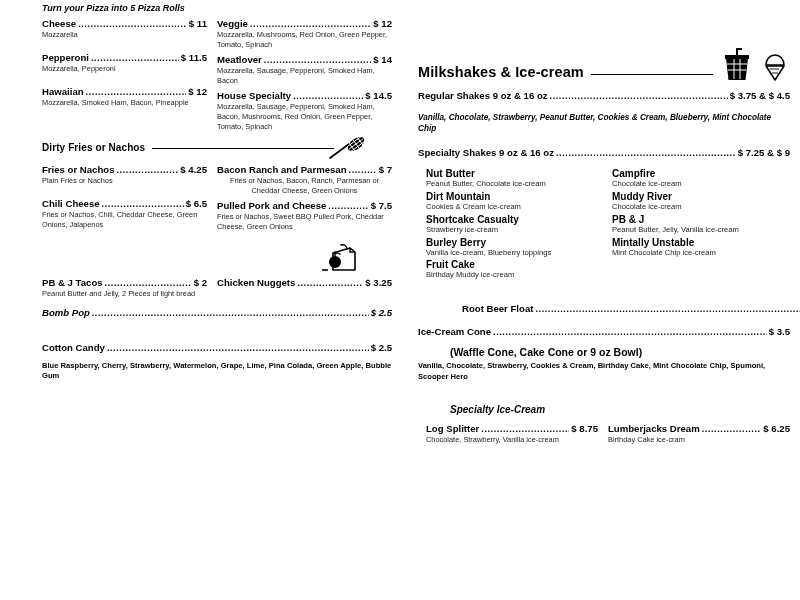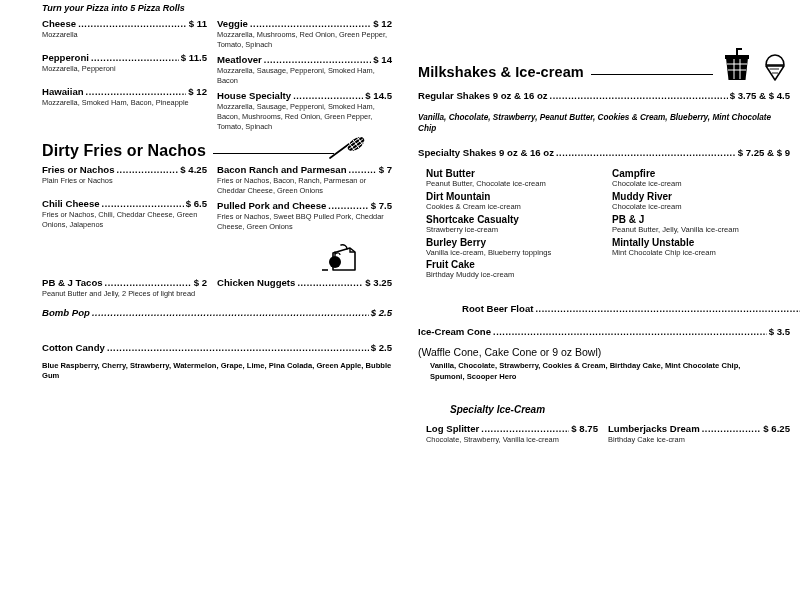--- a/index.html
+++ b/index.html
@@ -17,21 +17,21 @@
   }
   .page { position: relative; width: 800px; height: 600px; }
 
   
   .col-left  { position: absolute; left: 42px;  width: 350px; }
   .col-right { position: absolute; left: 418px; width: 372px; }
 
   .sec-title {
     display: flex;
     align-items: baseline;
-    font-size: 16px;
+    font-size: 10px;
     font-weight: bold;
     letter-spacing: .1px;
     white-space: nowrap;
   }
   .sec-title .rule {
     flex: 1 1 auto;
     border-bottom: 1.6px solid #000;
     margin-left: 7px;
     position: relative;
     top: -2px;
@@ -228,21 +228,21 @@
         <div class="item">
           <div class="item-line">
             <span class="nm">Chili Cheese</span>
             <span class="dots">......................................................................................................................................................................................................................</span>
             <span class="pr">$ 6.5</span>
           </div>
           <div class="desc">Fries or Nachos, Chili, Cheddar Cheese, Green Onions, Jalapenos</div>
         </div>
       </div>
       <div class="cell right">
-        <div class="item" style="margin-bottom:4px;">
+        <div class="item" style="margin-bottom:4px;text-align:center;">
           <div class="item-line">
             <span class="nm">Bacon Ranch and Parmesan</span>
             <span class="dots">......................................................................................................................................................................................................................</span>
             <span class="pr">$ 7</span>
           </div>
           <div class="desc">Fries or Nachos, Bacon, Ranch, Parmesan or Cheddar Cheese, Green Onions</div>
         </div>
         <div class="item">
           <div class="item-line">
             <span class="nm">Pulled Pork and Cheese</span>
@@ -407,22 +407,22 @@
 
   <div class="col-right" id="cone-row">
     <div class="item-line wide-row">
       <span class="nm">Ice-Cream Cone</span>
       <span class="dots">......................................................................................................................................................................................................................</span>
       <span class="pr">$ 3.5</span>
     </div>
   </div>
 
   <div class="col-right" id="cone-note" style="width:358px;">
-    <div style="font-size:10.5px;font-weight:normal;">(Waffle Cone, Cake Cone or 9 oz Bowl)</div>
-    <div class="desc bold" style="margin-top:2px;line-height:1.45;margin-left:12px;">Vanilla, Chocolate, Strawberry, Cookies &amp; Cream, Birthday Cake, Mint Chocolate Chip, Spumoni, Scooper Hero</div>
+    <div style="font-size:10.5px;font-weight:bold;margin-left:32px;">(Waffle Cone, Cake Cone or 9 oz Bowl)</div>
+    <div class="desc bold" style="margin-top:2px;line-height:1.45;">Vanilla, Chocolate, Strawberry, Cookies &amp; Cream, Birthday Cake, Mint Chocolate Chip, Spumoni, Scooper Hero</div>
   </div>
 
   <div class="col-right" id="sp-ic-head">
     <div class="small-head" style="font-size:10px;margin-left:32px;">Specialty Ice-Cream</div>
   </div>
 
   <div class="col-right" id="sp-ic-items" style="left:426px;width:364px;">
     <div class="pairs">
       <div class="cell left">
         <div class="item">

